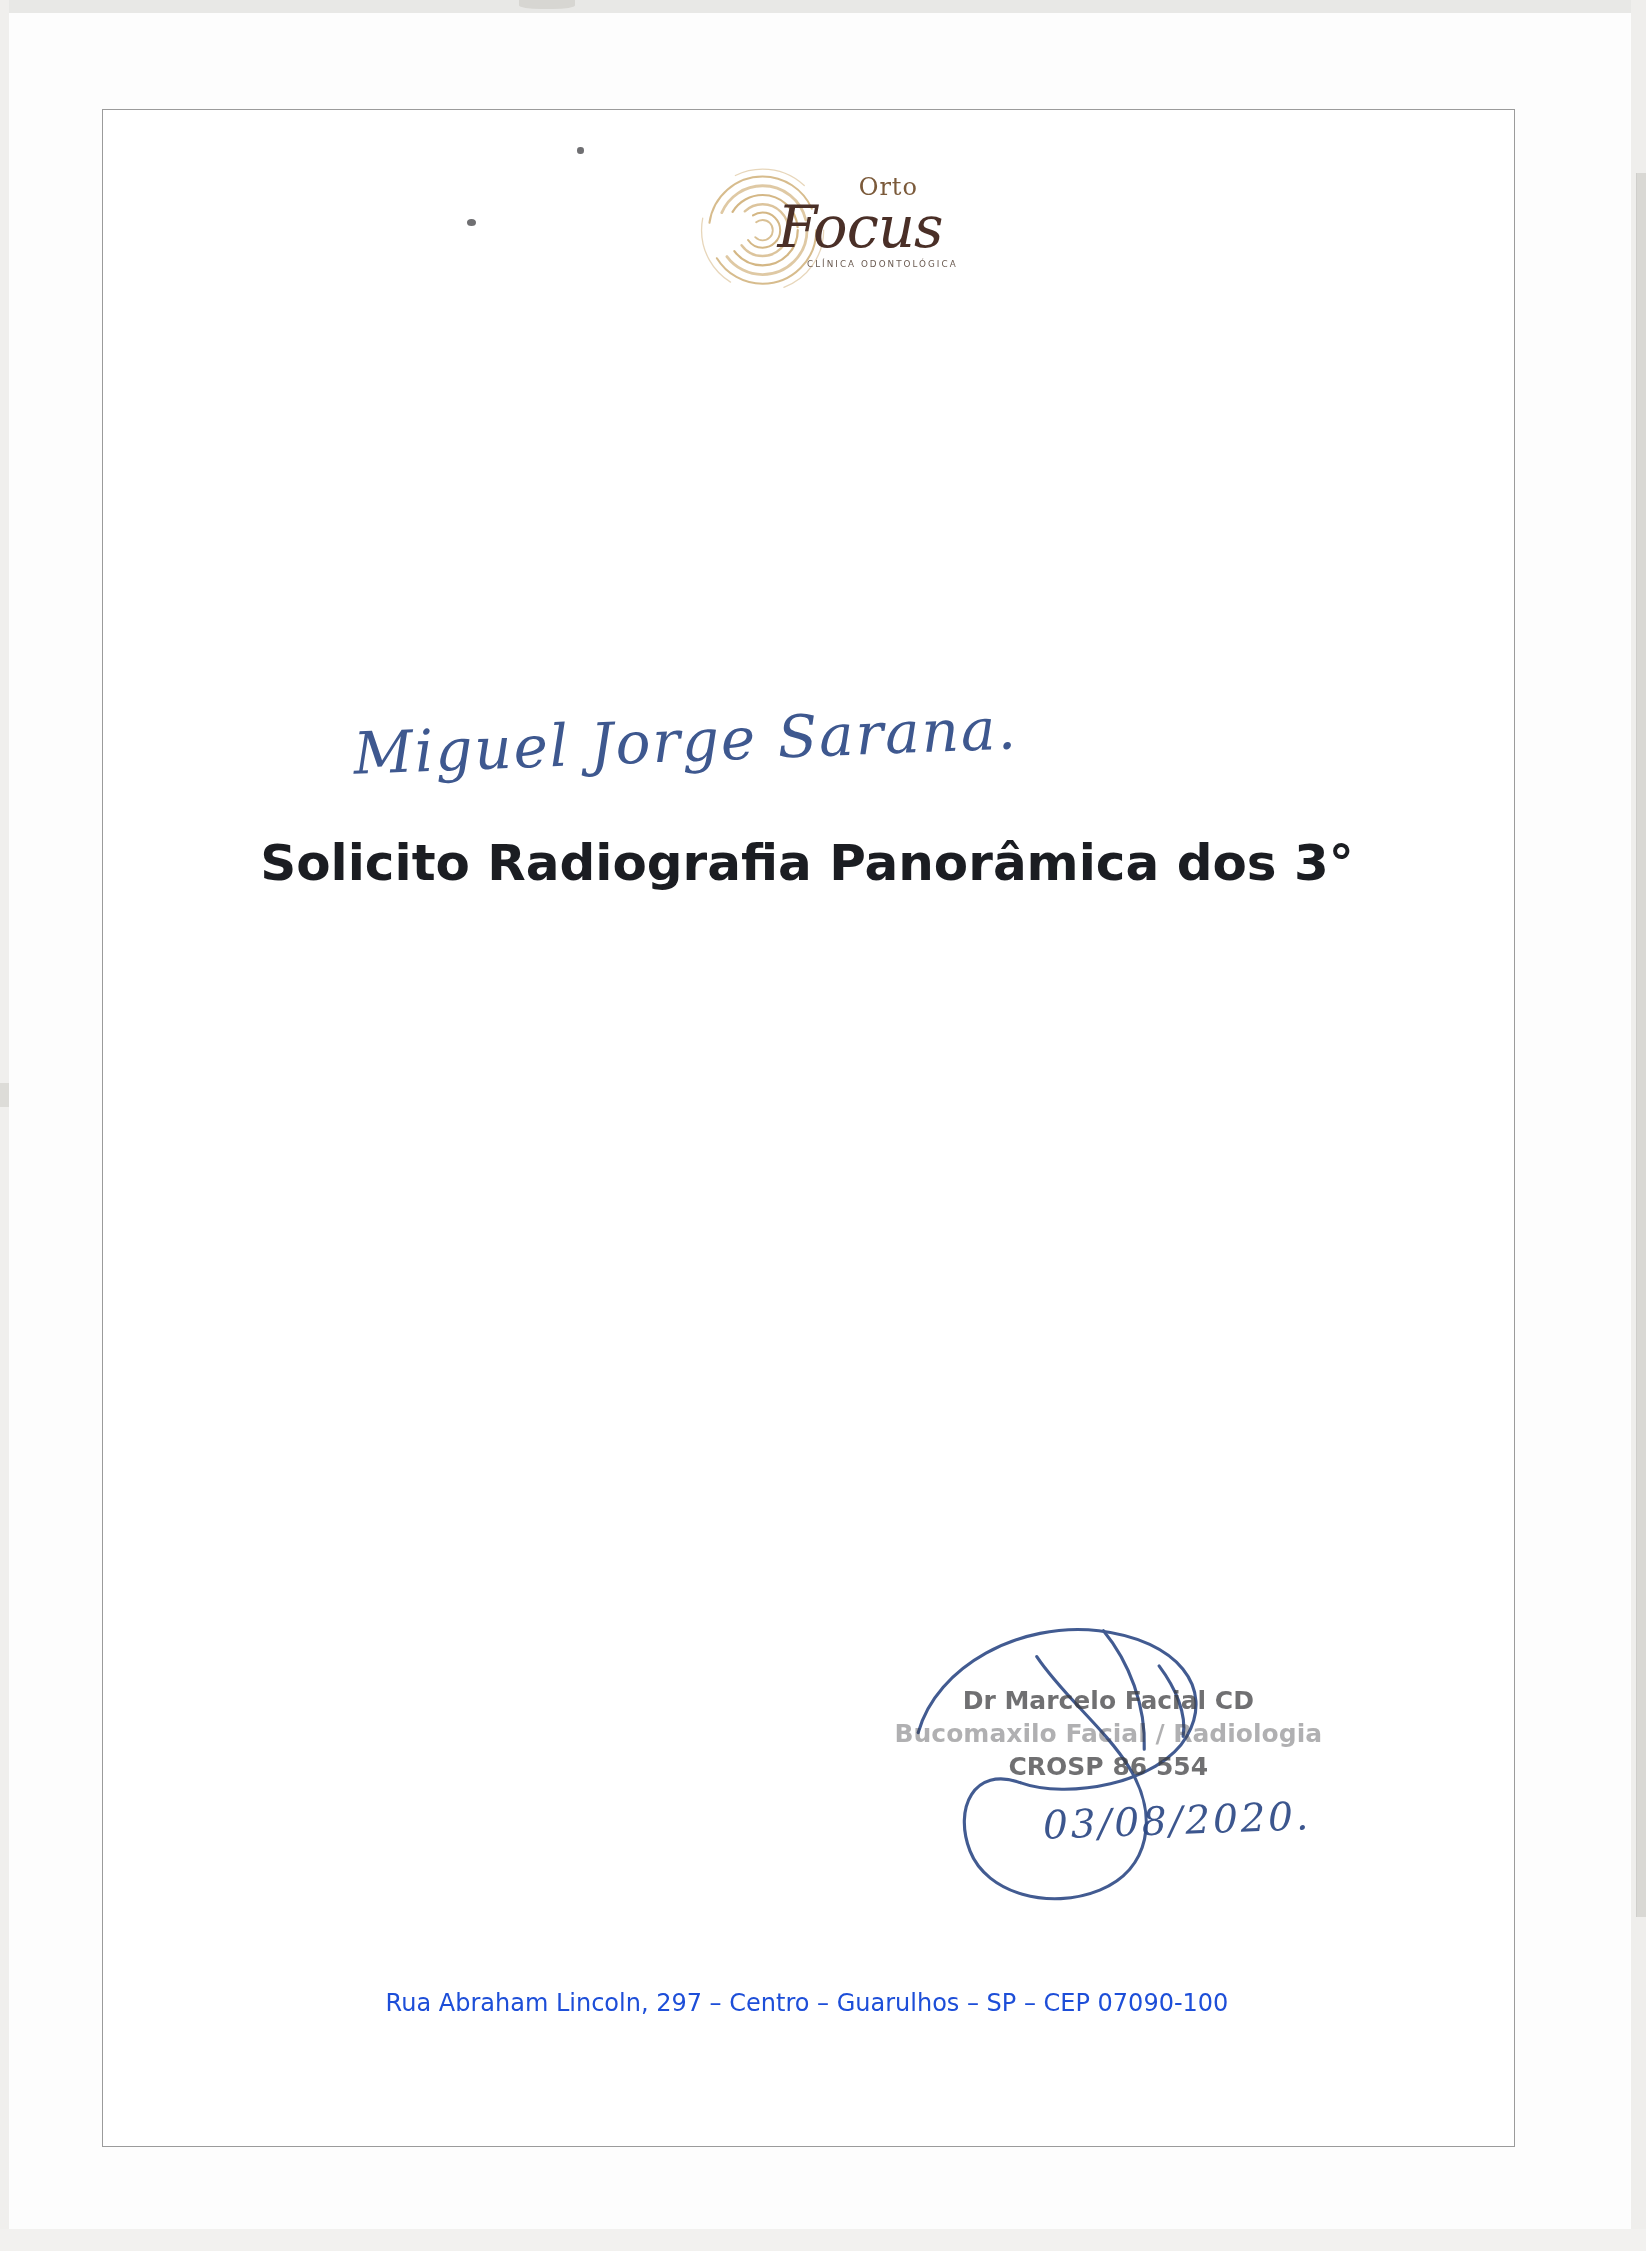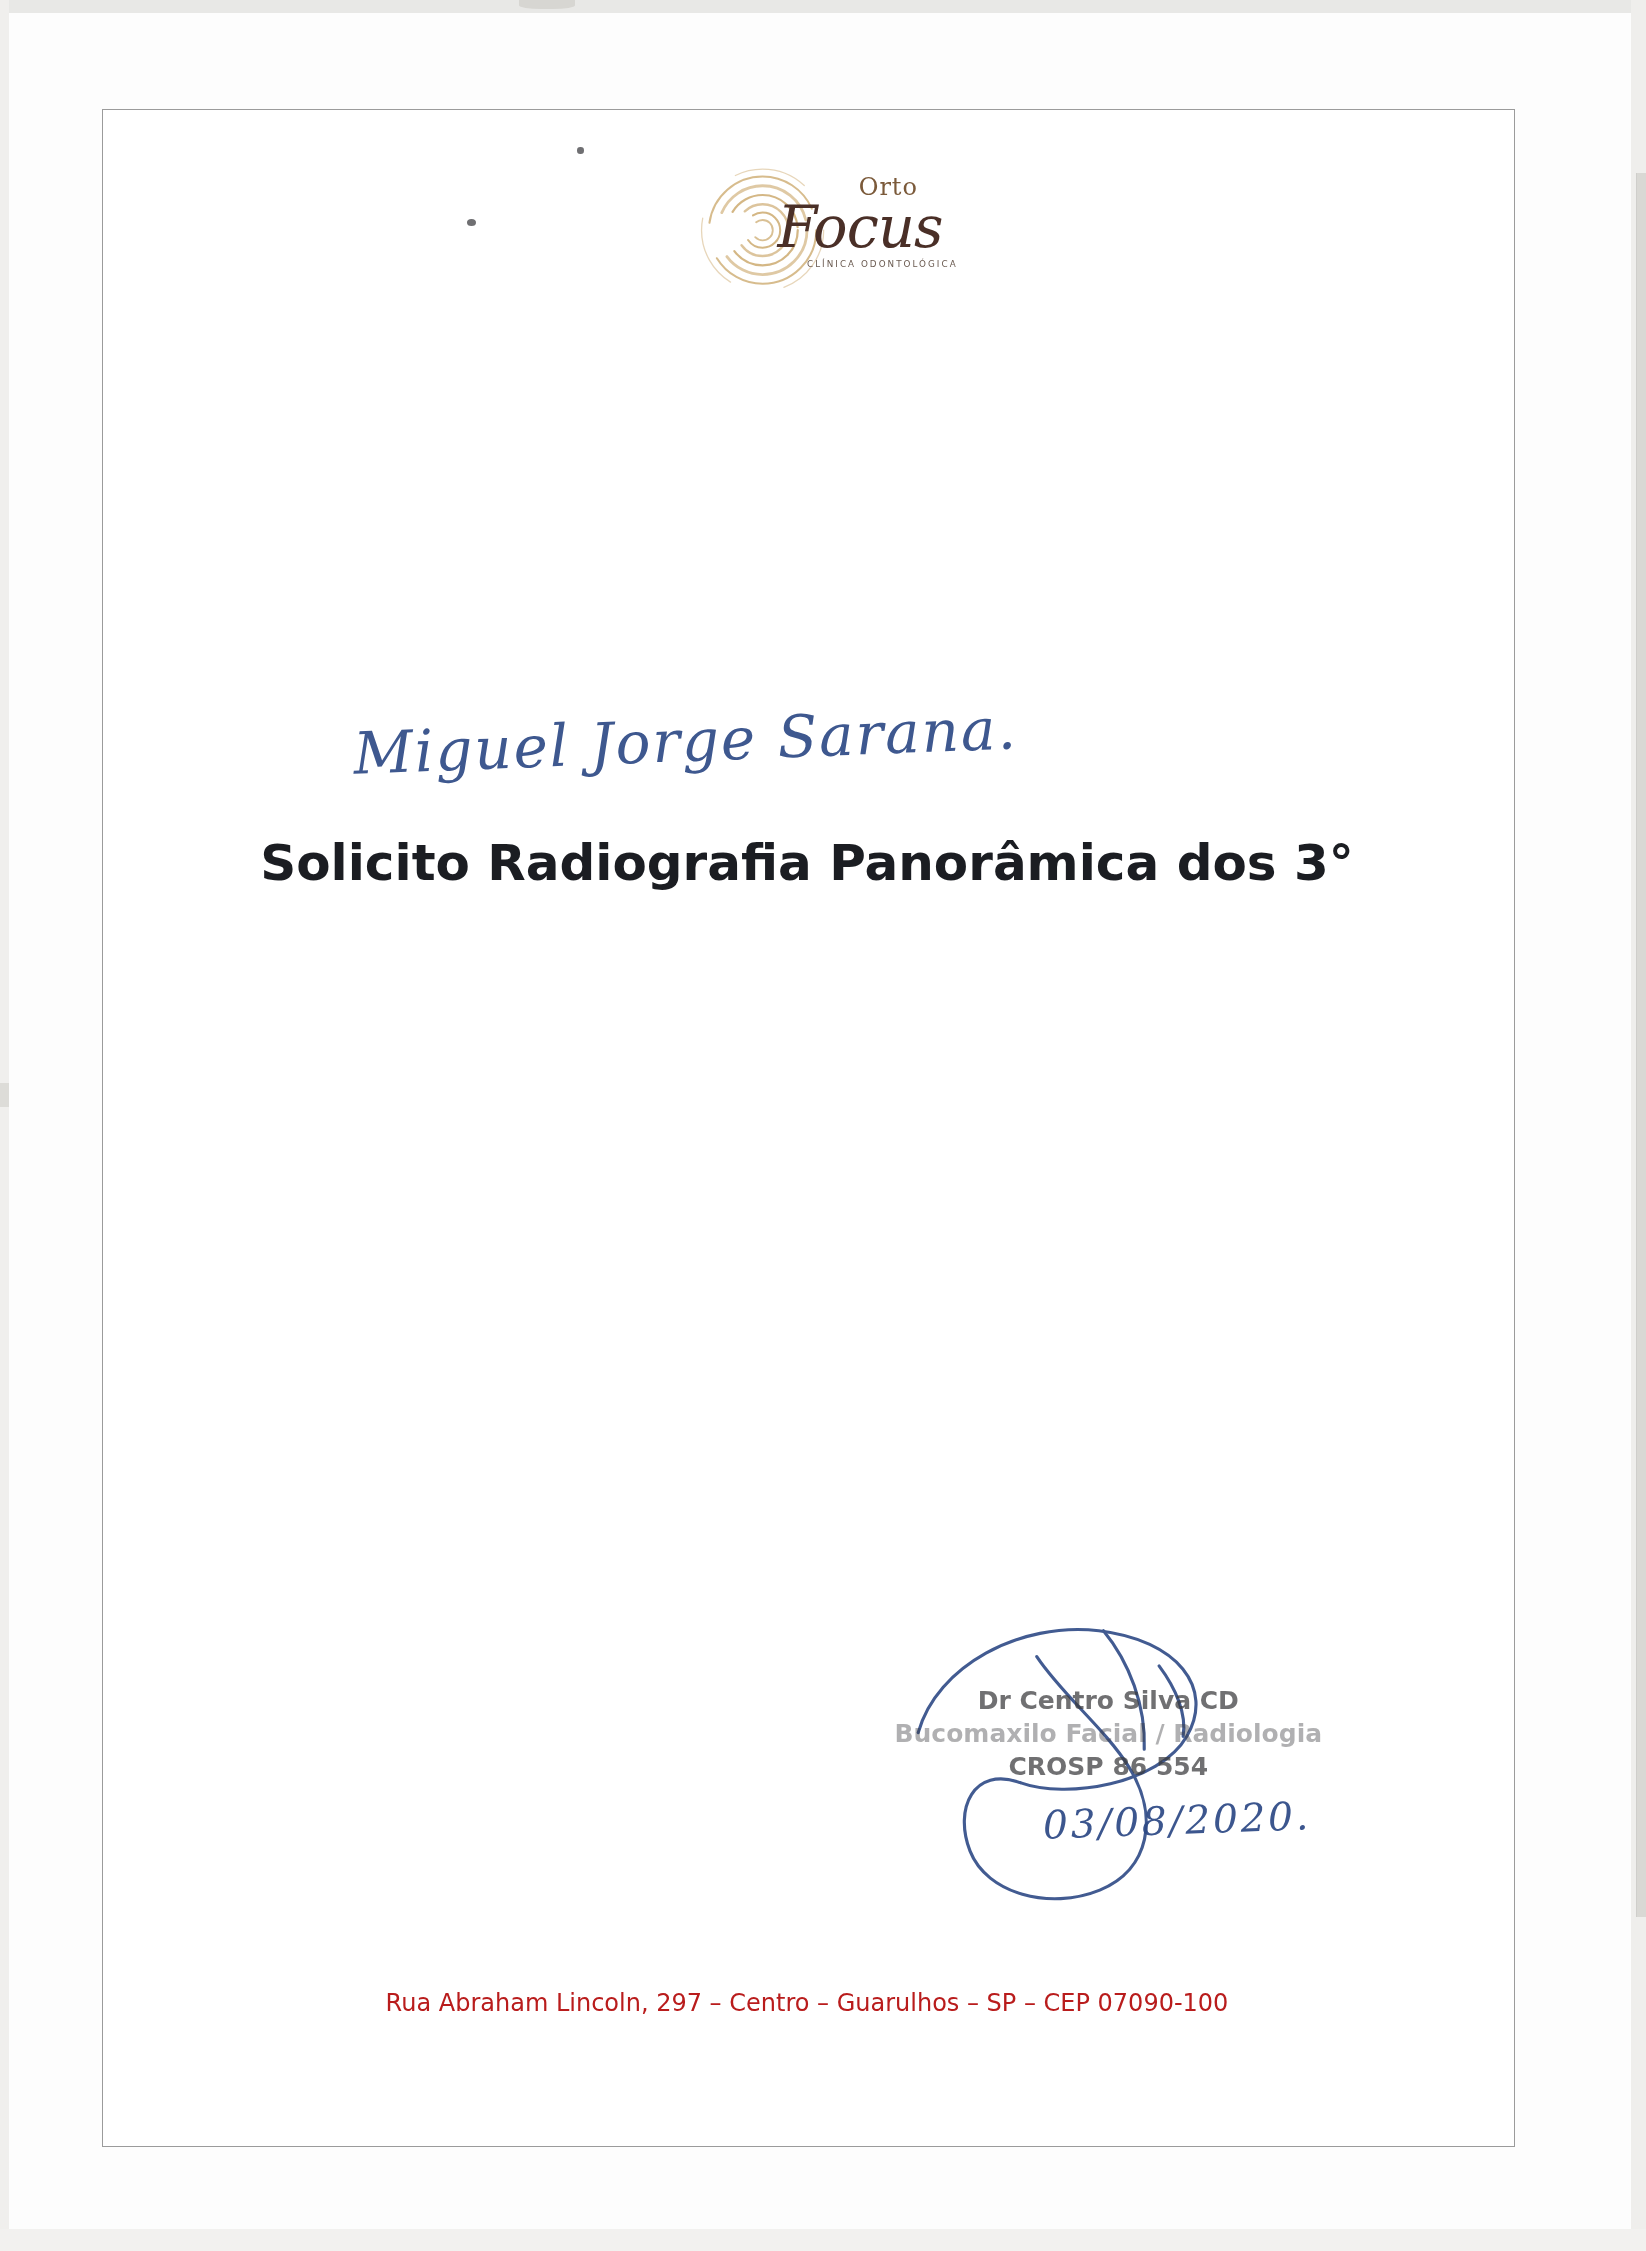--- a/index.html
+++ b/index.html
@@ -178,21 +178,21 @@
     opacity: .93;
   }
 
   
   .footer {
     position: absolute;
     left: 167px;
     top: 1985px;
     width: 1280px;
     text-align: center;
-    color: #b91c1c;
+    color: #1d4ed8;
     font-family: "DejaVu Sans", sans-serif;
     font-size: 24px;
     line-height: 1.55;
   }
 </style>
 </head>
 <body>
 
 <div class="scan-sheet">
   <div class="scan-edge-top"></div>
@@ -236,21 +236,21 @@
   <svg class="sign-swirl" viewBox="0 0 520 380" xmlns="http://www.w3.org/2000/svg">
     <g fill="none" stroke="#2e4a86" stroke-width="3.4" stroke-linecap="round" opacity=".9">
       <path d="M40 168 C 60 96, 150 48, 235 58 C 320 68, 360 120, 330 172 C 300 224, 200 240, 150 222"></path>
       <path d="M150 222 C 100 204, 78 250, 96 296 C 114 342, 182 360, 236 338 C 290 316, 300 258, 268 206 C 242 164, 196 128, 168 86"></path>
       <path d="M240 58 C 268 92, 286 140, 284 186"></path>
       <path d="M300 96 C 318 120, 330 148, 326 172"></path>
     </g>
   </svg>
 
   <div class="sign-stamp">
-    <div>Dr Centro Silva   CD</div>
+    <div>Dr Marcelo Facial   CD</div>
     <div class="faded">Bucomaxilo Facial / Radiologia</div>
     <div>CROSP 86 554</div>
   </div>
 
   <div class="hand-date">03/08/2020.</div>
 </div>
 
 <div class="footer">
   <div>Rua Abraham Lincoln, 297 – Centro – Guarulhos – SP – CEP 07090-100</div>
 </div>

